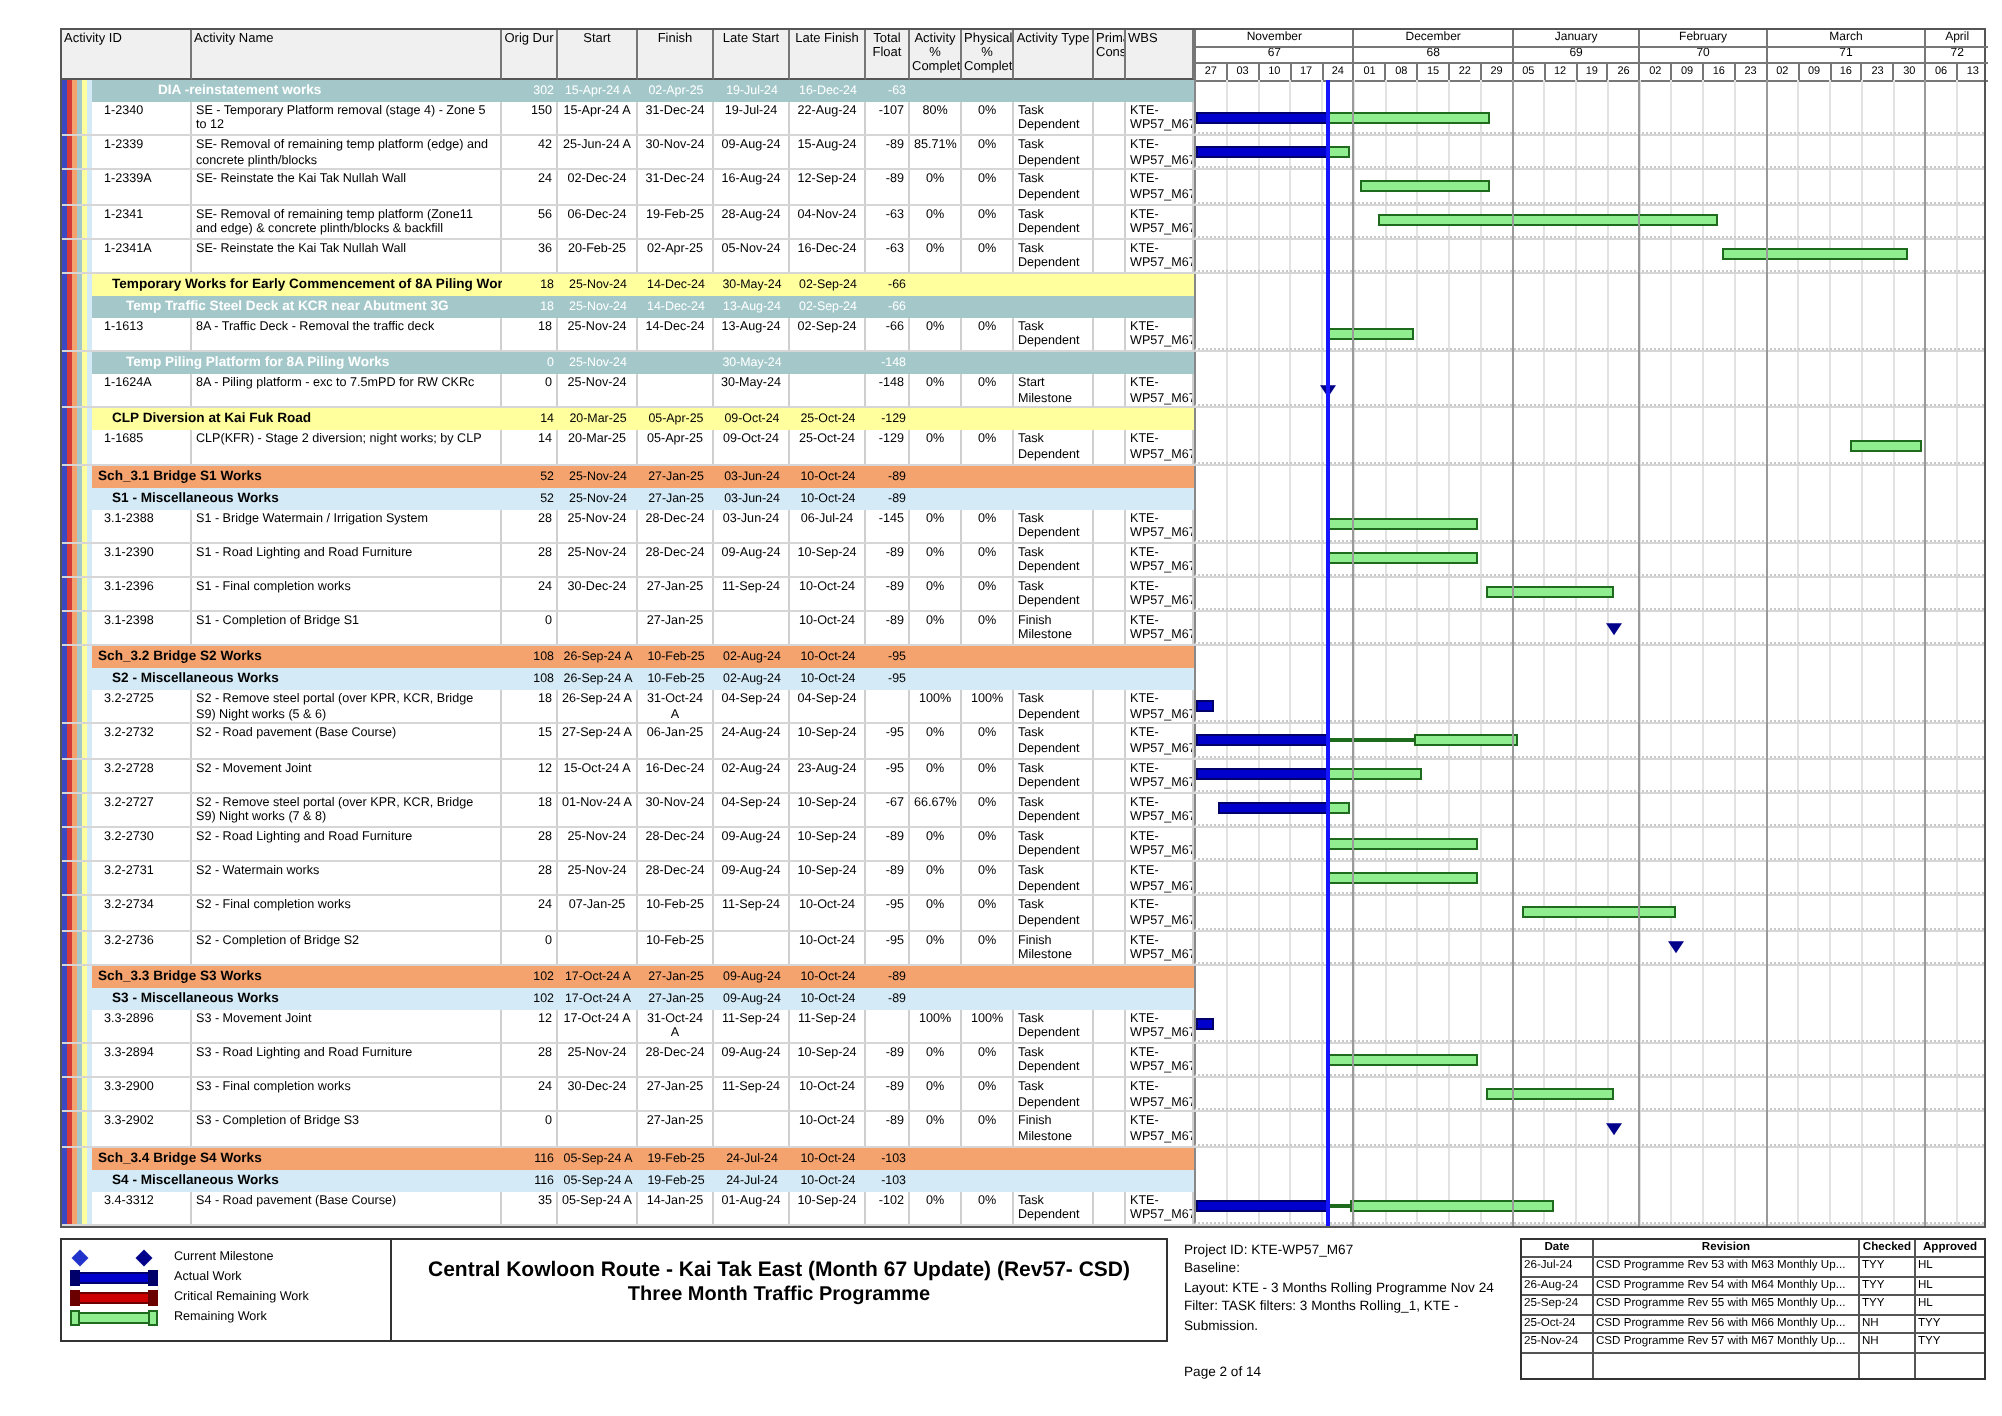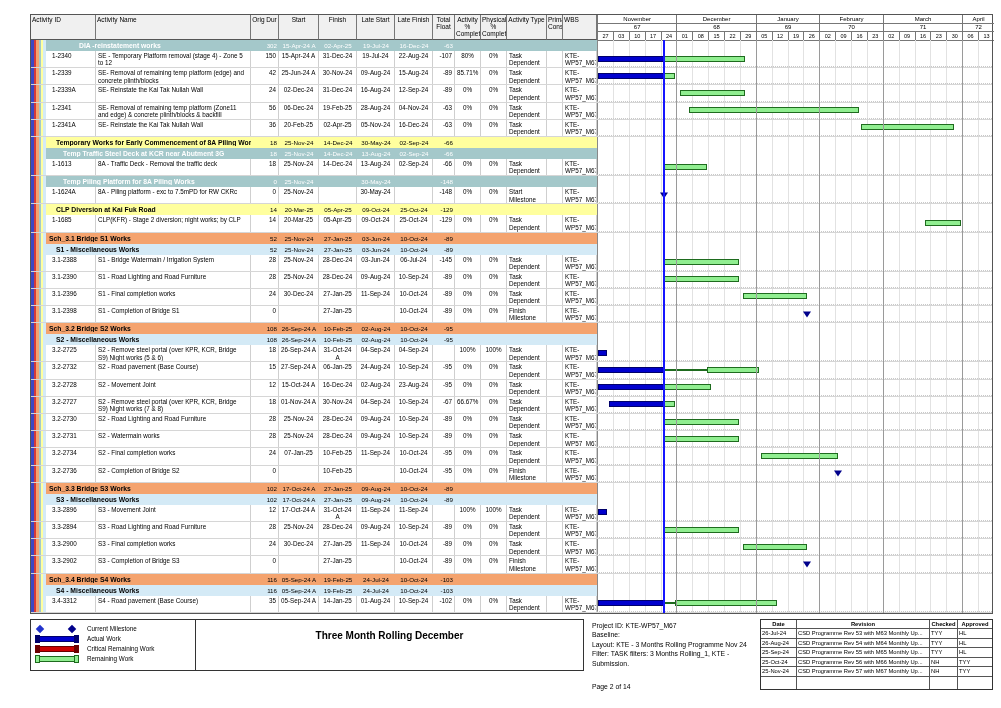--- a/index.html
+++ b/index.html
@@ -841,21 +841,22 @@
           <div class="leg-item">
             <div class="leg-glyph">
               <div class="lg-mid" style="left: 2px; width: 42px; background: rgb(144, 238, 144); border: 1px solid rgb(30, 107, 30);"></div>
               <div class="lg-end" style="left: 0px; background: rgb(144, 238, 144); border: 1px solid rgb(30, 107, 30); box-sizing: border-box;"></div>
               <div class="lg-end" style="left: 39px; background: rgb(144, 238, 144); border: 1px solid rgb(30, 107, 30); box-sizing: border-box;"></div>
             </div>
             <div class="leg-label">Remaining Work</div>
           </div>
         </div>
       <div id="title-box">
-        <div class="t2">Three Month Rolling December</div>
+        <div class="t1">Central Kowloon Route - Kai Tak East (Month 67 Update) (Rev57- CSD)</div>
+        <div class="t2">Three Month Traffic Programme</div>
       </div>
       <div id="info-box">
         <div>Project ID: KTE-WP57_M67</div>
         <div>Baseline:</div>
         <div>Layout: KTE - 3 Months Rolling Programme Nov 24</div>
         <div>Filter: TASK filters: 3 Months Rolling_1, KTE - Submission.</div>
         <div class="pg">Page 2 of 14</div>
       </div>
       <div id="rev-box">
           <div class="rev-row">

